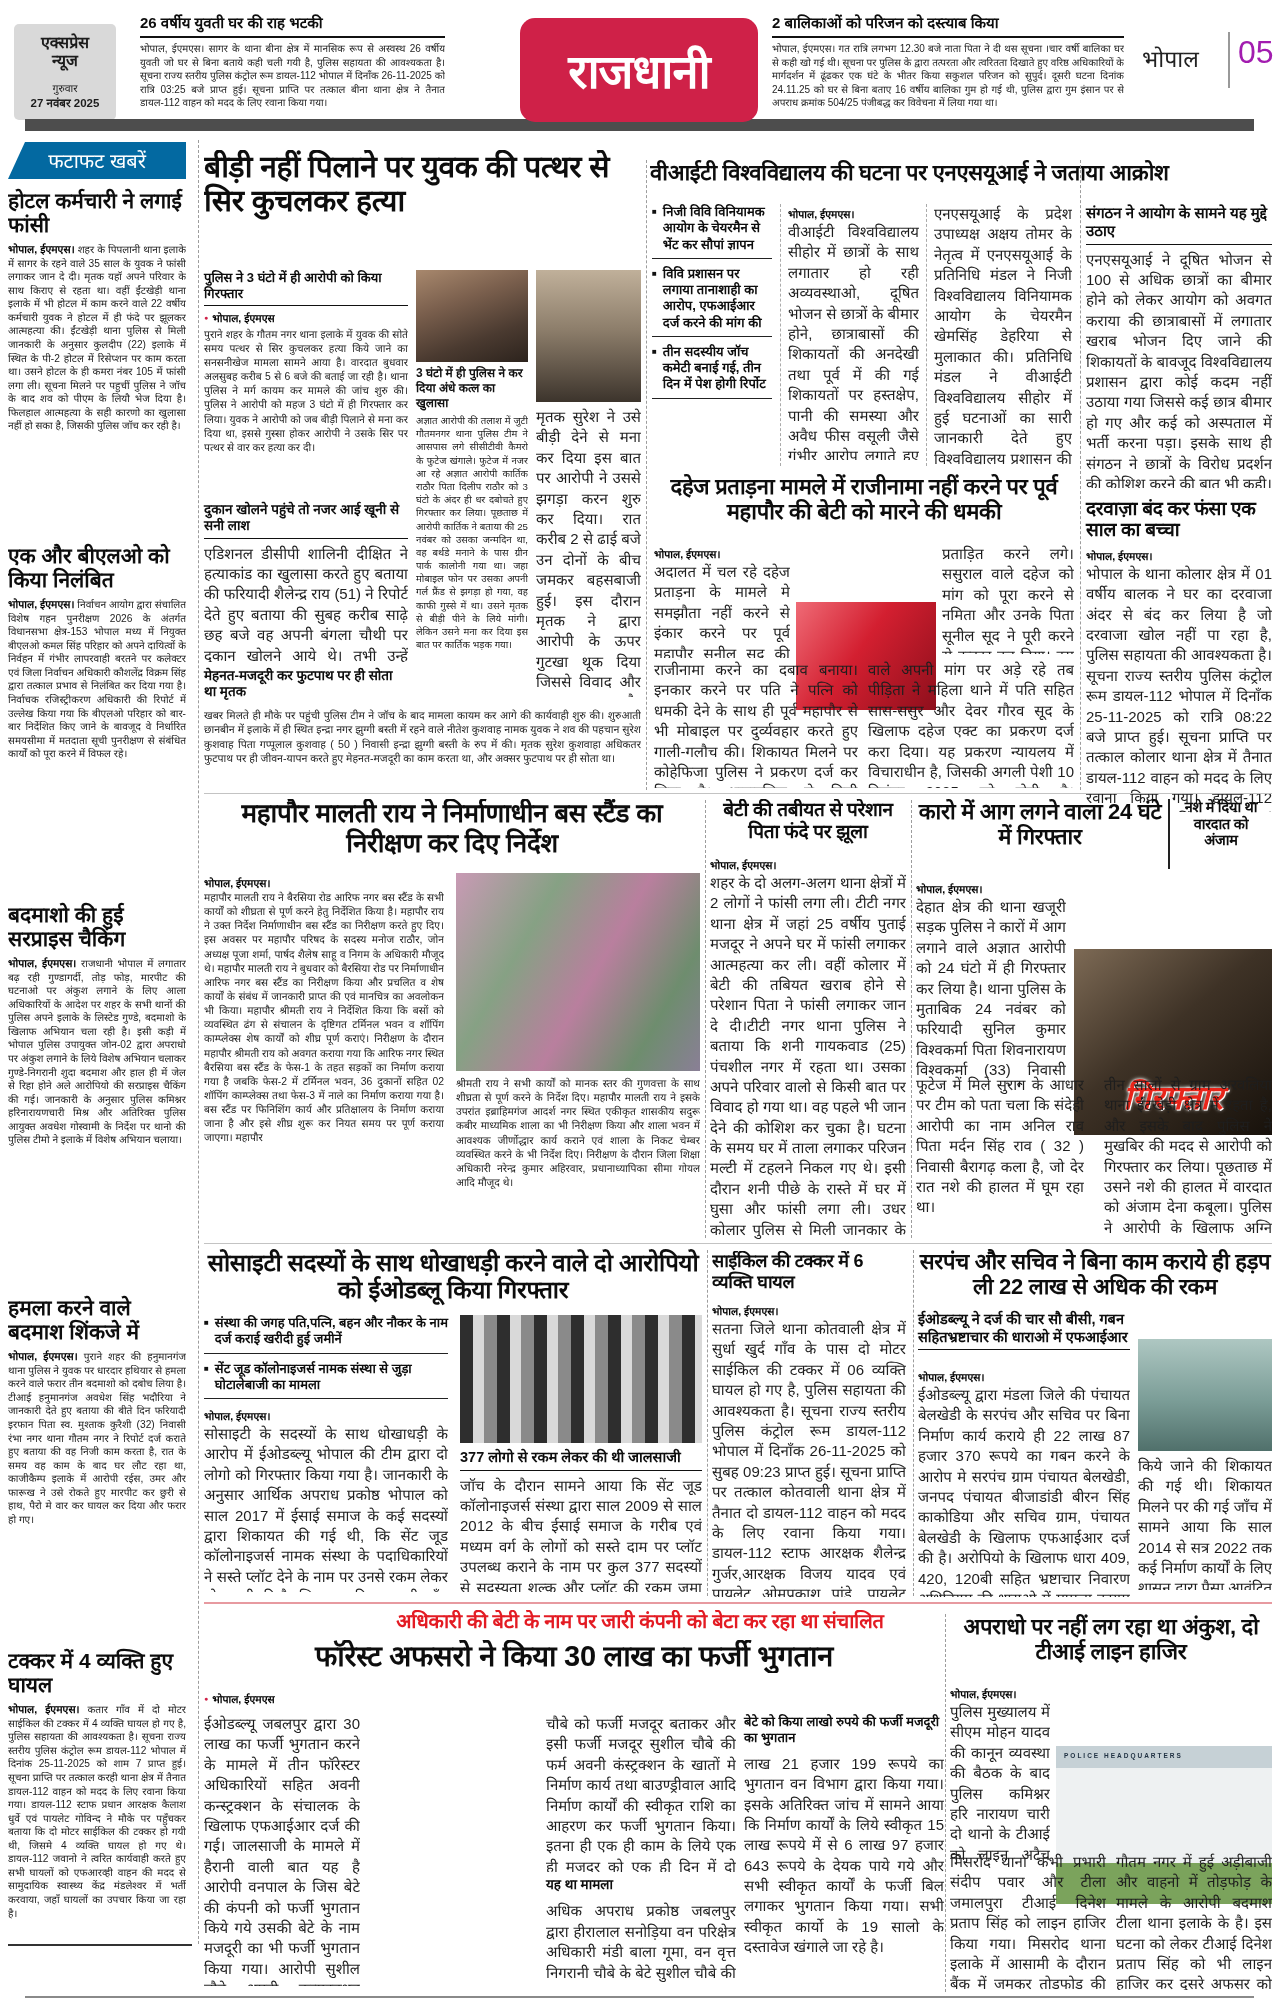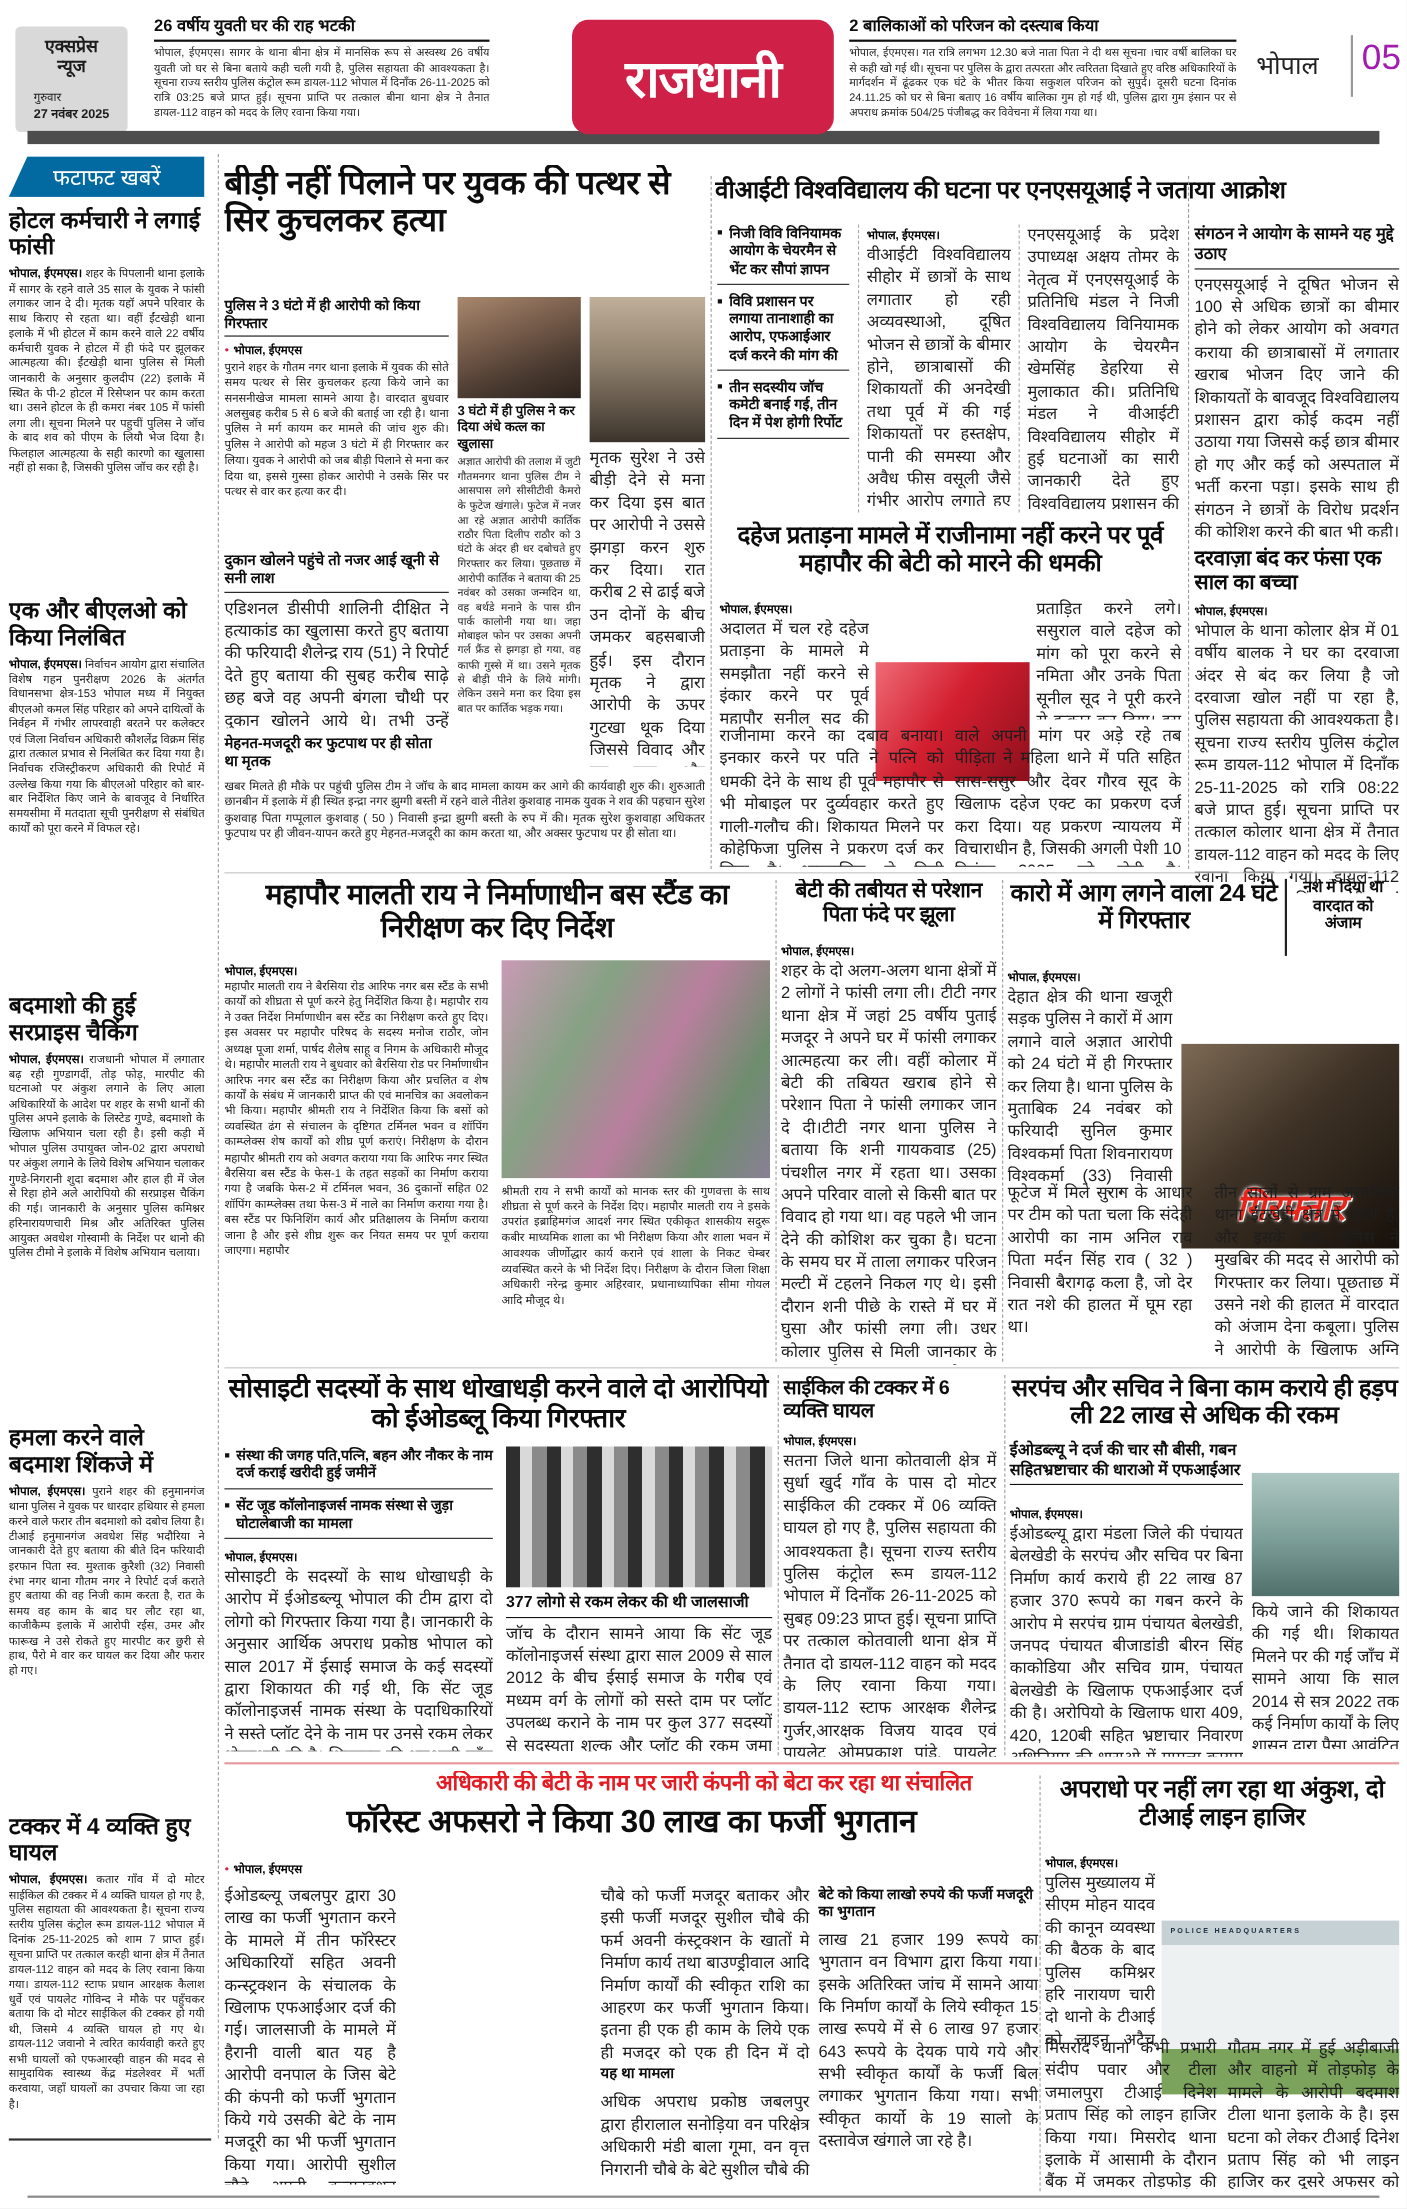--- a/index.html
+++ b/index.html
@@ -39,21 +39,21 @@
   .ph-money{background:linear-gradient(130deg,#241f2b 0%,#5c4f73 35%,#a48fc4 60%,#6e5d85 80%,#2c2535 100%)}
   .ph-hq{background:linear-gradient(180deg,#c6d1d6 0 14%,#eef1f2 14% 74%,#7ba35c 74% 100%)}
 </style>
 </head>
 <body>
 
 <div id="page">
 
   <div class="abs" style="left:14px;top:24px;width:102px;height:96px;background:#d9d9d9;border-radius:5px;display:flex;flex-direction:column;justify-content:space-between;align-items:center;padding:10px 16px">
     <div style="font-weight:800;font-size:16px;text-align:center;line-height:1.1">एक्सप्रेस न्यूज</div>
-    <div style="">
+    <div style="text-align:center">
       <div style="font-size:10.5px">गुरुवार</div>
       <div style="font-size:11.5px;font-weight:700">27 नवंबर 2025</div>
     </div>
   </div>
 
   <div class="abs" style="left:140px;top:12px;width:305px">
     <div class="kick" style="font-size:15px">26 वर्षीय युवती घर की राह भटकी</div>
     <div class="bt" style="margin-top:4px;height:88px;font-size:10px">भोपाल, ईएमएस। सागर के थाना बीना क्षेत्र में मानसिक रूप से अस्वस्थ 26 वर्षीय युवती जो घर से बिना बताये कही चली गयी है, पुलिस सहायता की आवश्यकता है। सूचना राज्य स्तरीय पुलिस कंट्रोल रूम डायल-112 भोपाल में दिनाँक 26-11-2025 को रात्रि 03:25 बजे प्राप्त हुई। सूचना प्राप्ति पर तत्काल बीना थाना क्षेत्र ने तैनात डायल-112 वाहन को मदद के लिए रवाना किया गया।</div>
   </div>
 

